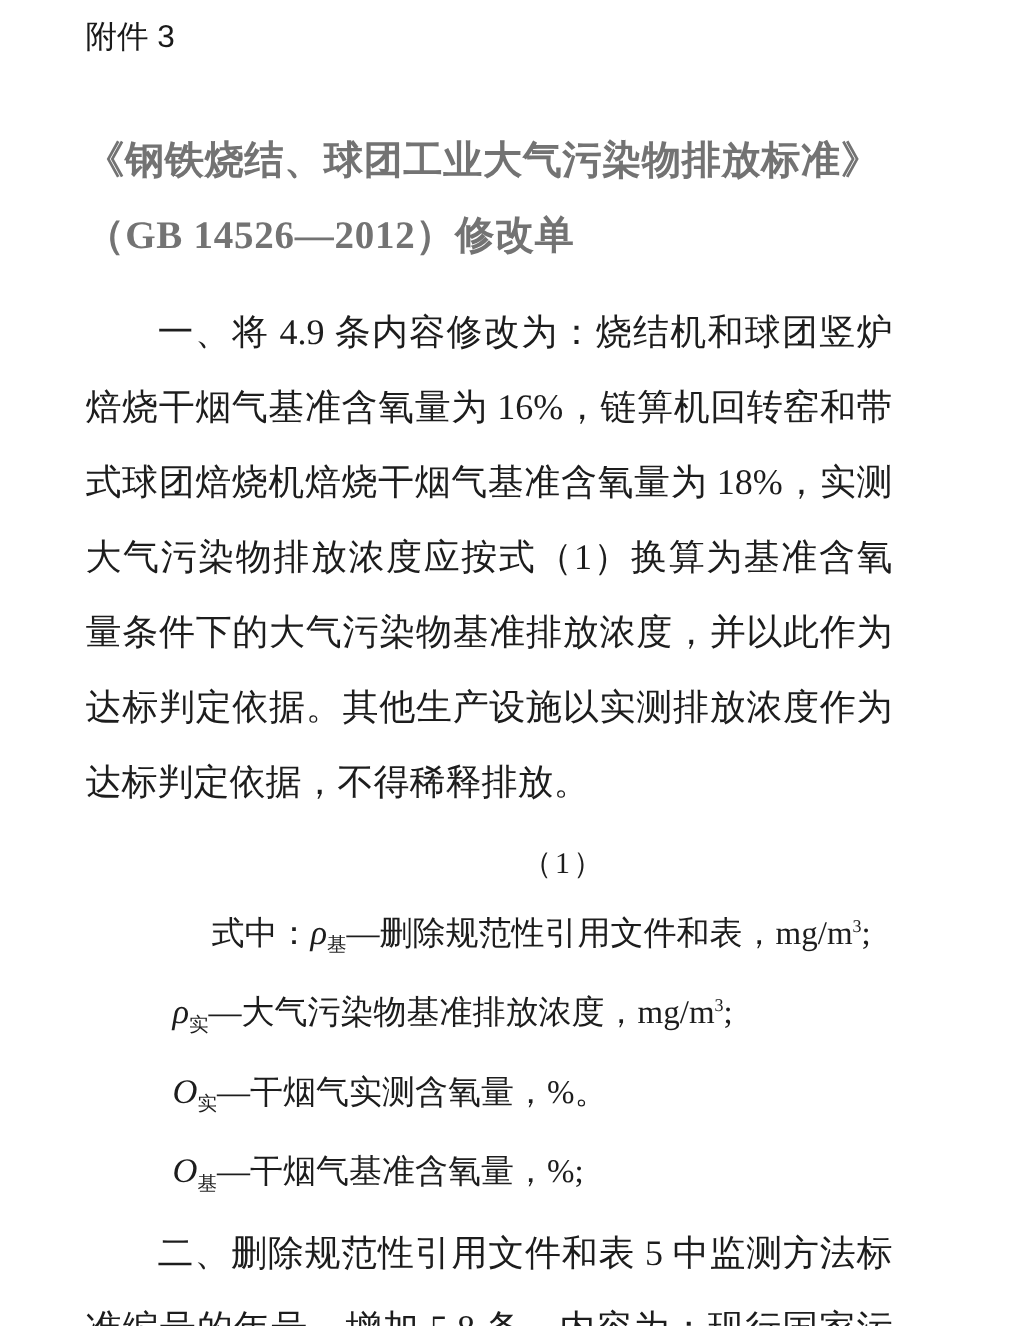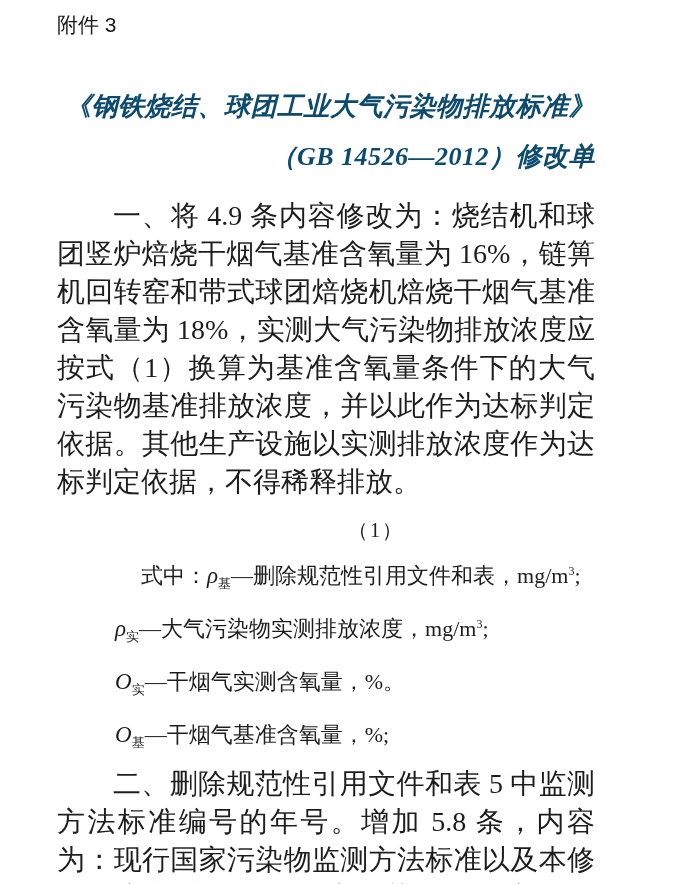--- a/index.html
+++ b/index.html
@@ -23,32 +23,31 @@
     background: #ffffff;
   }
   .attachment {
     font-family: "Liberation Sans", "DejaVu Sans", sans-serif;
     font-size: 21px;
     line-height: 26px;
     color: #1a1a1a;
   }
   .title {
     margin: 44px 0 0 0;
-    text-align: right;
+    text-align: left;
     font-size: 26px;
     line-height: 50px;
     font-weight: 700;
     letter-spacing: 0.5px;
-    color: #0c4a6e;
-    font-style: italic;
+    color: #737373;
   }
   .para {
     margin: 15px 0 0 0;
-    font-size: 28px;
-    line-height: 38px;
+    font-size: 24px;
+    line-height: 50px;
     text-align: justify;
     text-indent: 2em;
   }
   .para-2 { margin-top: 2px; }
 
   
   .formula-row {
     margin-top: 18px;
     padding-left: 100px;
     display: flex;
@@ -116,21 +115,21 @@
 
   <div class="formula-label">（1）</div>
 
   <div class="defs">
 
     <div class="def-line first">
       <span class="def-lead">式中：</span><span class="def-symbol">ρ</span><sub>基</sub><span>—删除规范性引用文件和表，mg/m</span><sup>3</sup><span>;</span>
     </div>
 
     <div class="def-line">
-      <span class="def-symbol">ρ</span><sub>实</sub><span>—大气污染物实测排放浓度，mg/m</span><sup>3</sup><span>;</span>
+      <span class="def-symbol">ρ</span><sub>实</sub><span>—大气污染物基准排放浓度，mg/m</span><sup>3</sup><span>;</span>
     </div>
 
     <div class="def-line">
       <span class="def-symbol">O</span><sub>实</sub><span>—干烟气实测含氧量，%</span><sup></sup><span>。</span>
     </div>
 
     <div class="def-line">
       <span class="def-symbol">O</span><sub>基</sub><span>—干烟气基准含氧量，%</span><sup></sup><span>;</span>
     </div>
 

